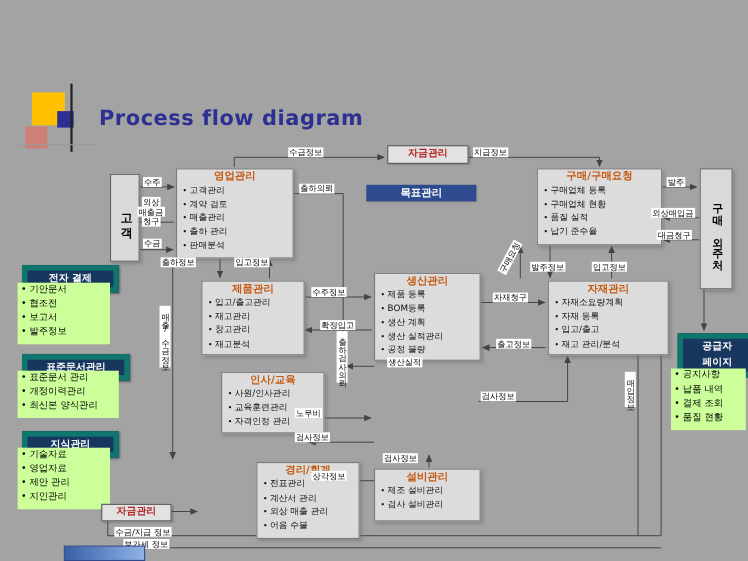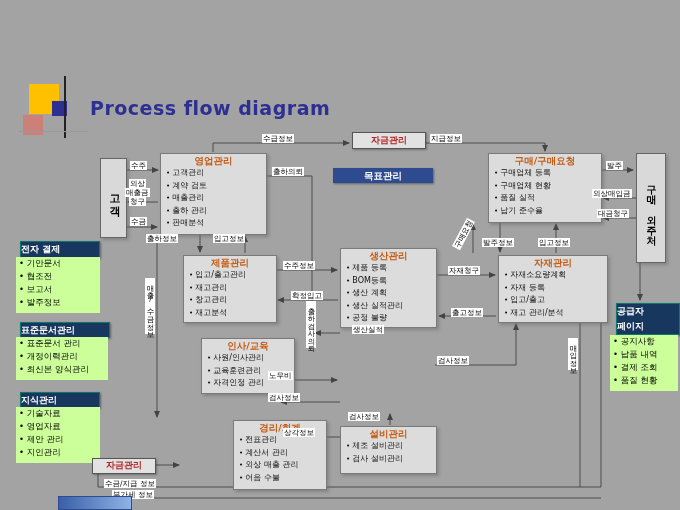--- a/index.html
+++ b/index.html
@@ -7,22 +7,22 @@
          font-family:"DejaVu Sans","Liberation Sans",sans-serif;}
   .abs{position:absolute;}
   .title{position:absolute;font-size:19px;font-weight:bold;color:#2D3092;letter-spacing:.5px;}
   .module{position:absolute;background:#DCDCDC;border:1px solid #7a7a7a;box-shadow:2px 2px 3px rgba(110,110,110,.55);}
   .module .hdr{text-align:center;font-weight:bold;color:#C55A11;font-size:9.5px;line-height:12px;padding-top:1px;}
   .module .it{font-size:8px;line-height:12.5px;padding-left:5px;white-space:nowrap;color:#111;}
   .module .it::before{content:"• ";font-size:7px;}
   .actor{position:absolute;background:#D9D9D9;border:1px solid #666;box-shadow:2px 2px 3px rgba(110,110,110,.55);
          display:flex;align-items:center;justify-content:center;writing-mode:vertical-rl;text-orientation:upright;
          font-weight:bold;color:#000;}
-  .panel-hdr{position:absolute;background:#17375E;color:#fff;font-weight:bold;font-size:9px;
-         border:1px solid #0f766e;box-shadow:1px 1px 2px rgba(0,0,0,.4);}
+  .panel-hdr{position:absolute;background:#17375E;color:#fff;font-weight:bold;font-size:9px;text-align:center;
+         border:5px solid #0f766e;box-shadow:1px 1px 2px rgba(0,0,0,.4);}
   .panel-body{position:absolute;background:#CCFF99;}
   .panel-body .it{font-size:8.5px;line-height:13px;padding-left:3px;white-space:nowrap;color:#000;}
   .panel-body .it::before{content:"• ";}
   .flow{position:absolute;font-size:7.5px;line-height:9px;background:#fff;padding:0 1px;white-space:nowrap;color:#000;}
   .flow-v{position:absolute;font-size:7.5px;background:#fff;writing-mode:vertical-rl;text-orientation:upright;
          line-height:10px;padding:1px 0;color:#000;}
   .fundsbox{position:absolute;background:#E2E2E2;border:1px solid #555;color:#B22222;font-weight:bold;
          font-size:9px;text-align:center;box-shadow:1px 1px 2px rgba(0,0,0,.3);}
   .goal-hdr{position:absolute;background:#2E4B8F;color:#fff;font-weight:bold;font-size:9.5px;text-align:center;
          line-height:15px;box-shadow:1px 1px 2px rgba(0,0,0,.4);}

